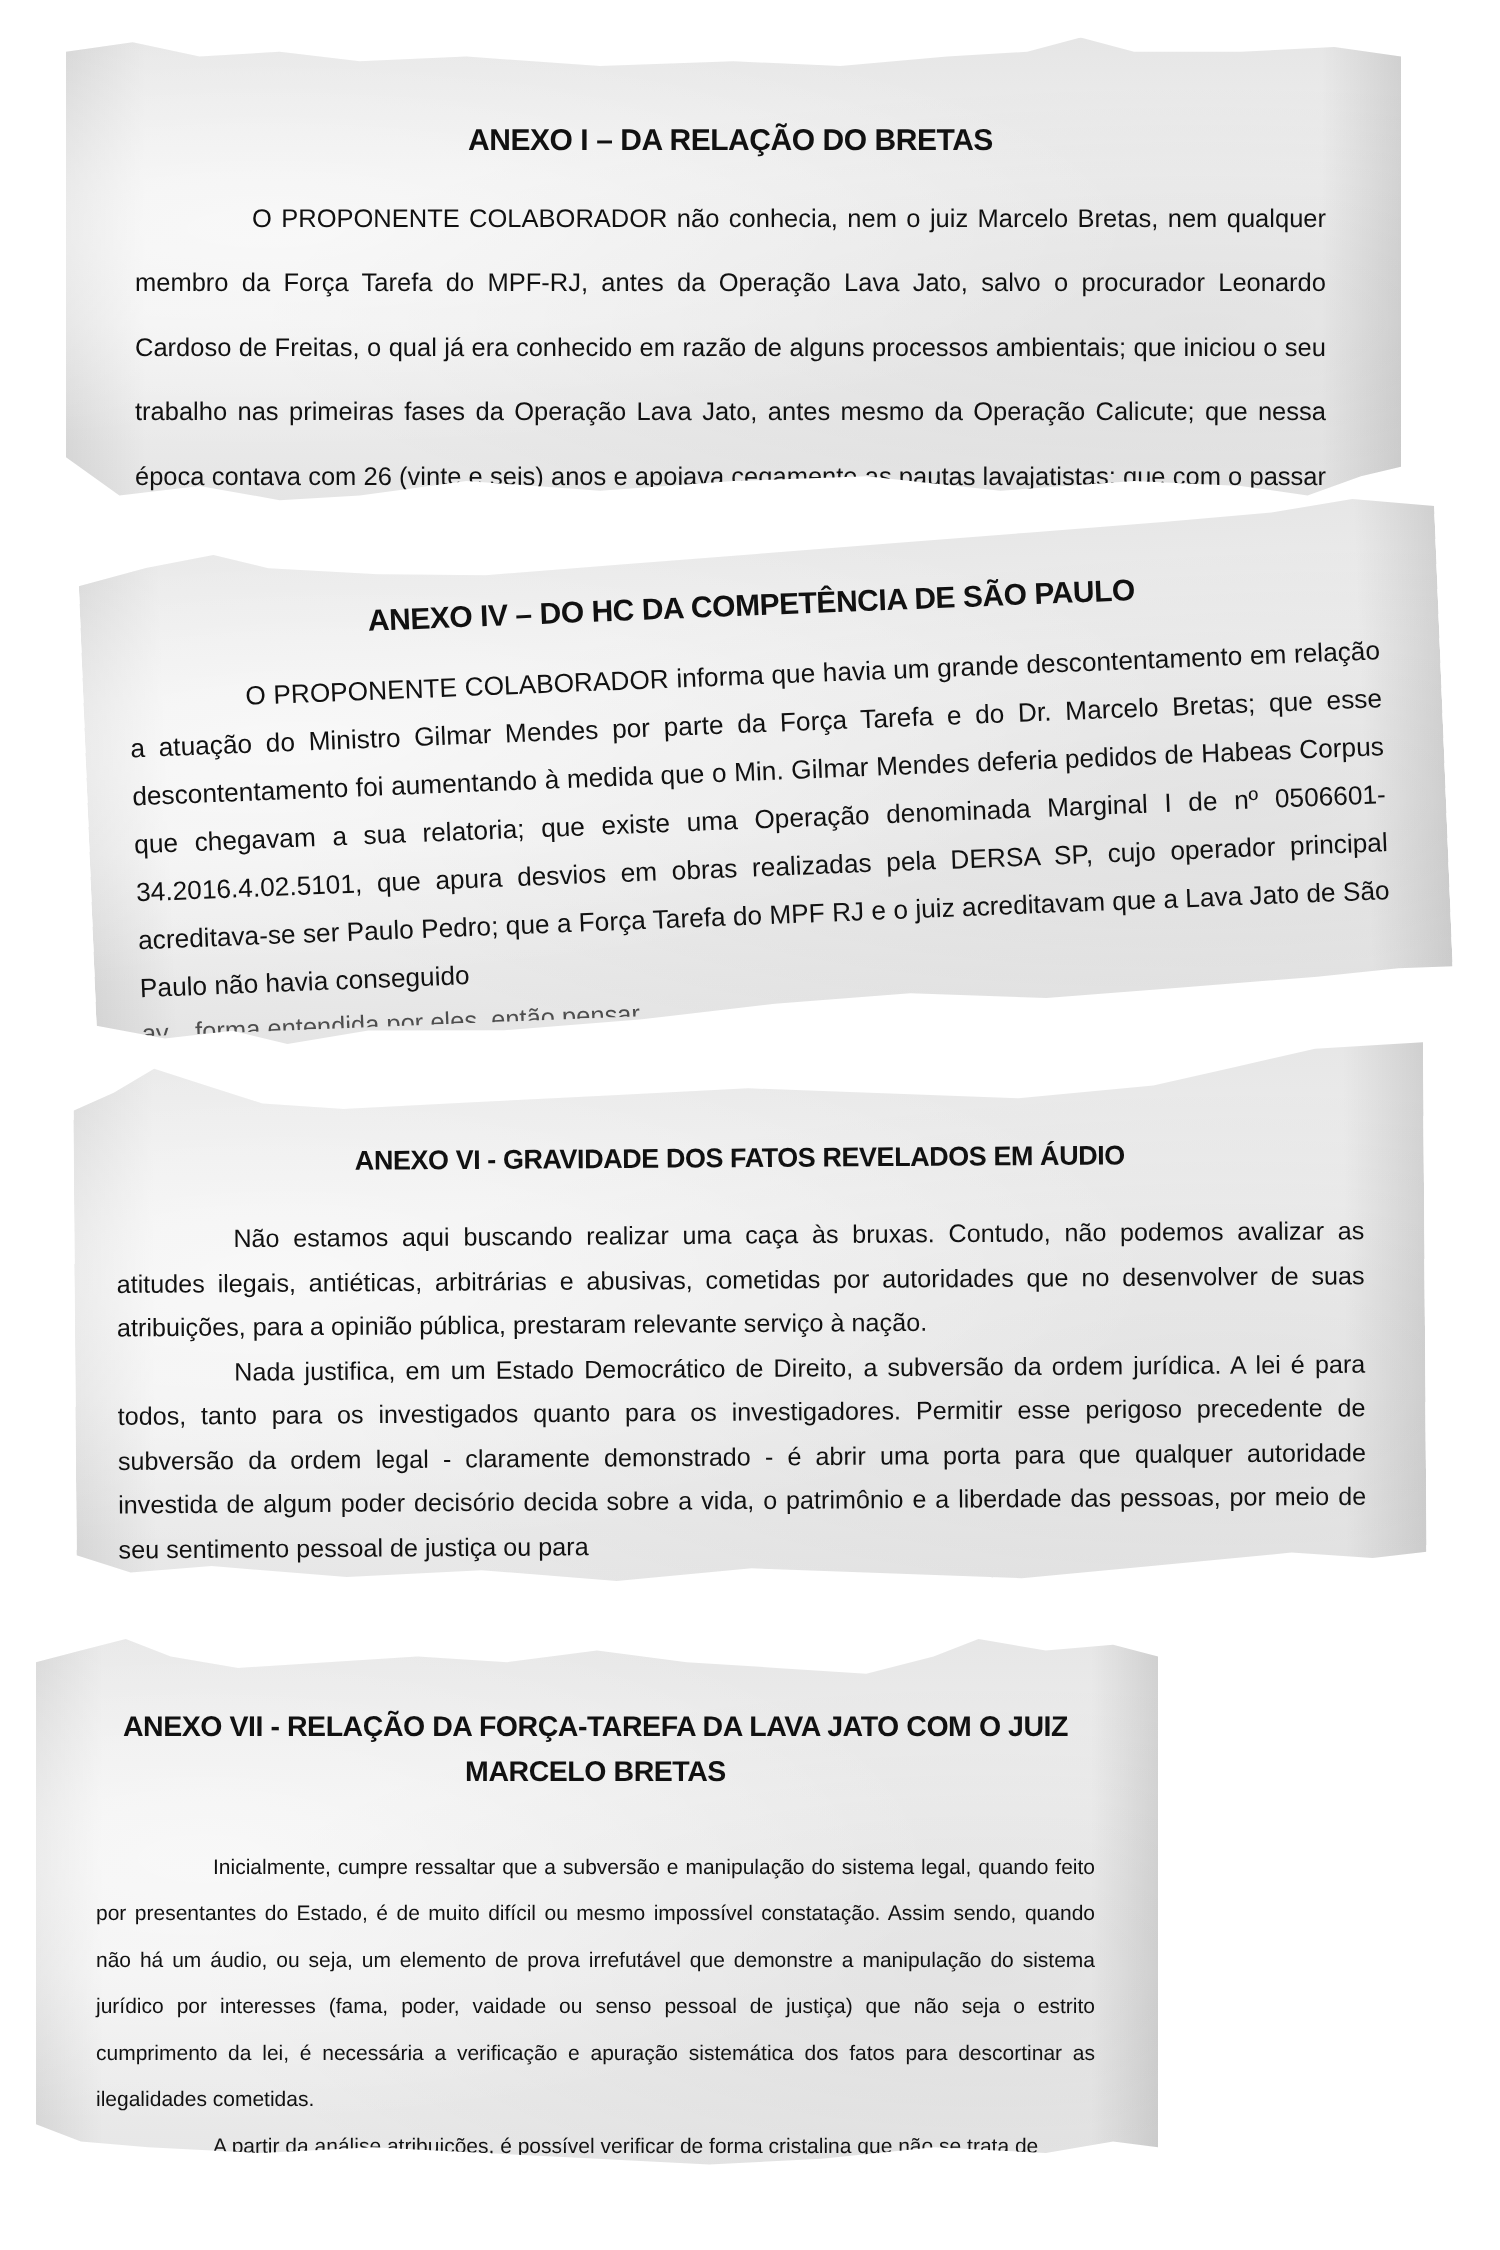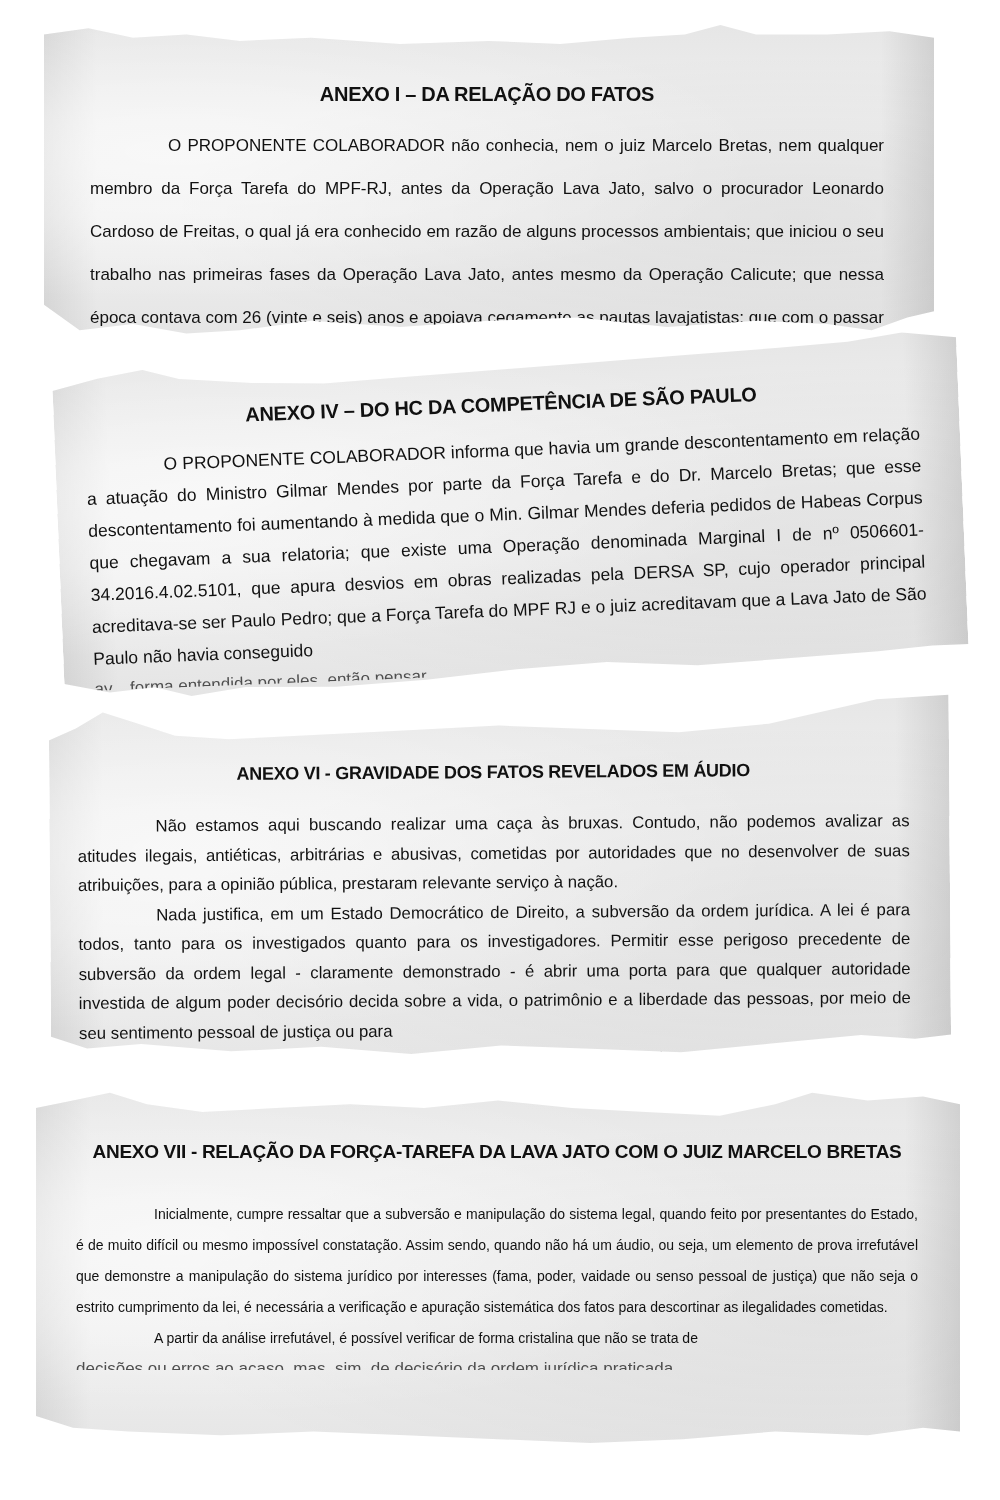--- a/index.html
+++ b/index.html
@@ -87,34 +87,34 @@
       transform: rotate(-0.4deg);
       clip-path: polygon(0% 12%, 3% 9%, 6% 5%, 10% 8%, 14% 11%, 20% 12%, 30% 11%, 40% 10%, 50% 9%, 60% 10%, 70% 11%, 80% 9%, 86% 6%, 92% 3%, 100% 2%,
                          100% 88%, 96% 89%, 90% 88%, 80% 90%, 70% 92%, 60% 91%, 50% 90%, 40% 92%, 30% 90%, 20% 91%, 10% 89%, 4% 90%, 0% 87%);
     }
     #strip-3 .content { padding: 72px 40px 0 28px; }
     #strip-3 .title { margin-bottom: 26px; font-size: 18px; }
     #strip-3 .para { line-height: 29.5px; font-size: 16.8px; }
 
     
     #strip-4 {
-      left: 36px; top: 1085px; width: 924px; height: 385px;
+      left: 24px; top: 1085px; width: 748px; height: 385px;
       clip-path: polygon(0% 6%, 4% 4%, 8% 2%, 12% 5%, 18% 7%, 26% 6%, 34% 5%, 42% 6%, 50% 4%, 58% 6%, 66% 7%, 74% 8%, 80% 5%, 84% 2%, 90% 4%, 96% 3%, 100% 5%,
                          100% 90%, 96% 89%, 90% 91%, 80% 90%, 70% 92%, 60% 93%, 50% 92%, 40% 91%, 30% 90%, 20% 91%, 10% 90%, 4% 89%, 0% 86%);
     }
     #strip-4 .content { padding: 52px 42px 0 40px; }
     #strip-4 .title { font-size: 19px; line-height: 30px; margin-bottom: 32px; }
     #strip-4 .para { line-height: 31px; font-size: 14px; }
   </style>
 </head>
 <body>
 
 <div id="strip-1" class="strip">
   <div class="content">
-    <h2 class="title">ANEXO I – DA RELAÇÃO DO FATOS</h2>
+    <h2 class="title">ANEXO I – DA RELAÇÃO DO BRETAS</h2>
     <p class="para">O PROPONENTE COLABORADOR não conhecia, nem o juiz Marcelo Bretas, nem qualquer membro da Força Tarefa do MPF-RJ, antes da Operação Lava Jato, salvo o procurador Leonardo Cardoso de Freitas, o qual já era conhecido em razão de alguns processos ambientais; que iniciou o seu trabalho nas primeiras fases da Operação Lava Jato, antes mesmo da Operação Calicute; que nessa época contava com 26 (vinte e seis) anos e apoiava cegamente as pautas lavajatistas; que com o passar do tempo, em virtude das</p>
     <div class="cut">pautas  de trabalho passou a conviver com os procuradores e ...               ...diariamente</div>
   </div>
 </div>
 
 <div id="strip-2" class="strip">
   <div class="content">
     <h2 class="title">ANEXO IV – DO HC DA COMPETÊNCIA DE SÃO PAULO</h2>
     <p class="para">O PROPONENTE COLABORADOR informa que havia um grande descontentamento em relação  a atuação do Ministro Gilmar Mendes por parte da Força Tarefa e do Dr. Marcelo Bretas; que esse descontentamento foi aumentando à medida que o Min. Gilmar Mendes deferia pedidos de Habeas Corpus que chegavam a sua relatoria; que existe uma Operação denominada Marginal I de nº 0506601-34.2016.4.02.5101, que apura desvios em obras realizadas pela  DERSA SP, cujo operador principal acreditava-se ser Paulo Pedro; que a Força Tarefa do MPF RJ e o juiz acreditavam que a Lava Jato de São Paulo não havia conseguido</p>
     <div class="cut">av...    forma  entendida por eles, então pensar...</div>
@@ -127,16 +127,16 @@
     <p class="para">Não estamos aqui buscando realizar uma caça às bruxas. Contudo, não podemos avalizar as atitudes ilegais, antiéticas, arbitrárias e abusivas, cometidas por autoridades que no desenvolver de suas atribuições, para a opinião pública, prestaram relevante serviço à nação.</p>
     <p class="para">Nada justifica, em um Estado Democrático de Direito, a subversão da ordem jurídica. A lei é para todos, tanto para os investigados quanto para os investigadores. Permitir esse perigoso precedente de subversão da ordem legal - claramente demonstrado - é abrir uma porta para que qualquer autoridade investida de algum poder decisório decida sobre a vida, o patrimônio e a liberdade das pessoas, por meio de seu sentimento pessoal de justiça ou para</p>
     <div class="cut">angariar poder, fama, ou outro interesse escuso que não seja o estrito cumprimento do</div>
   </div>
 </div>
 
 <div id="strip-4" class="strip">
   <div class="content">
     <h2 class="title">ANEXO VII - RELAÇÃO DA FORÇA-TAREFA DA LAVA JATO COM O JUIZ MARCELO BRETAS</h2>
     <p class="para">Inicialmente, cumpre ressaltar que a subversão e manipulação do sistema legal, quando feito por presentantes do Estado, é de muito difícil ou mesmo impossível constatação. Assim sendo, quando não há um áudio, ou seja, um elemento de prova irrefutável que demonstre a manipulação do sistema jurídico por interesses (fama, poder, vaidade ou senso pessoal de justiça) que não seja o estrito cumprimento da lei, é necessária a verificação e apuração sistemática dos fatos para descortinar as ilegalidades cometidas.</p>
-    <p class="para">A partir da análise irrefutável, é possível verificar de forma cristalina que não se trata de</p>
+    <p class="para">A partir da análise atribuições, é possível verificar de forma cristalina que não se trata de</p>
     <div class="cut">decisões ou erros ao acaso, mas, sim, de decisório da ordem jurídica praticada</div>
   </div>
 </div>
 
 </body></html>

